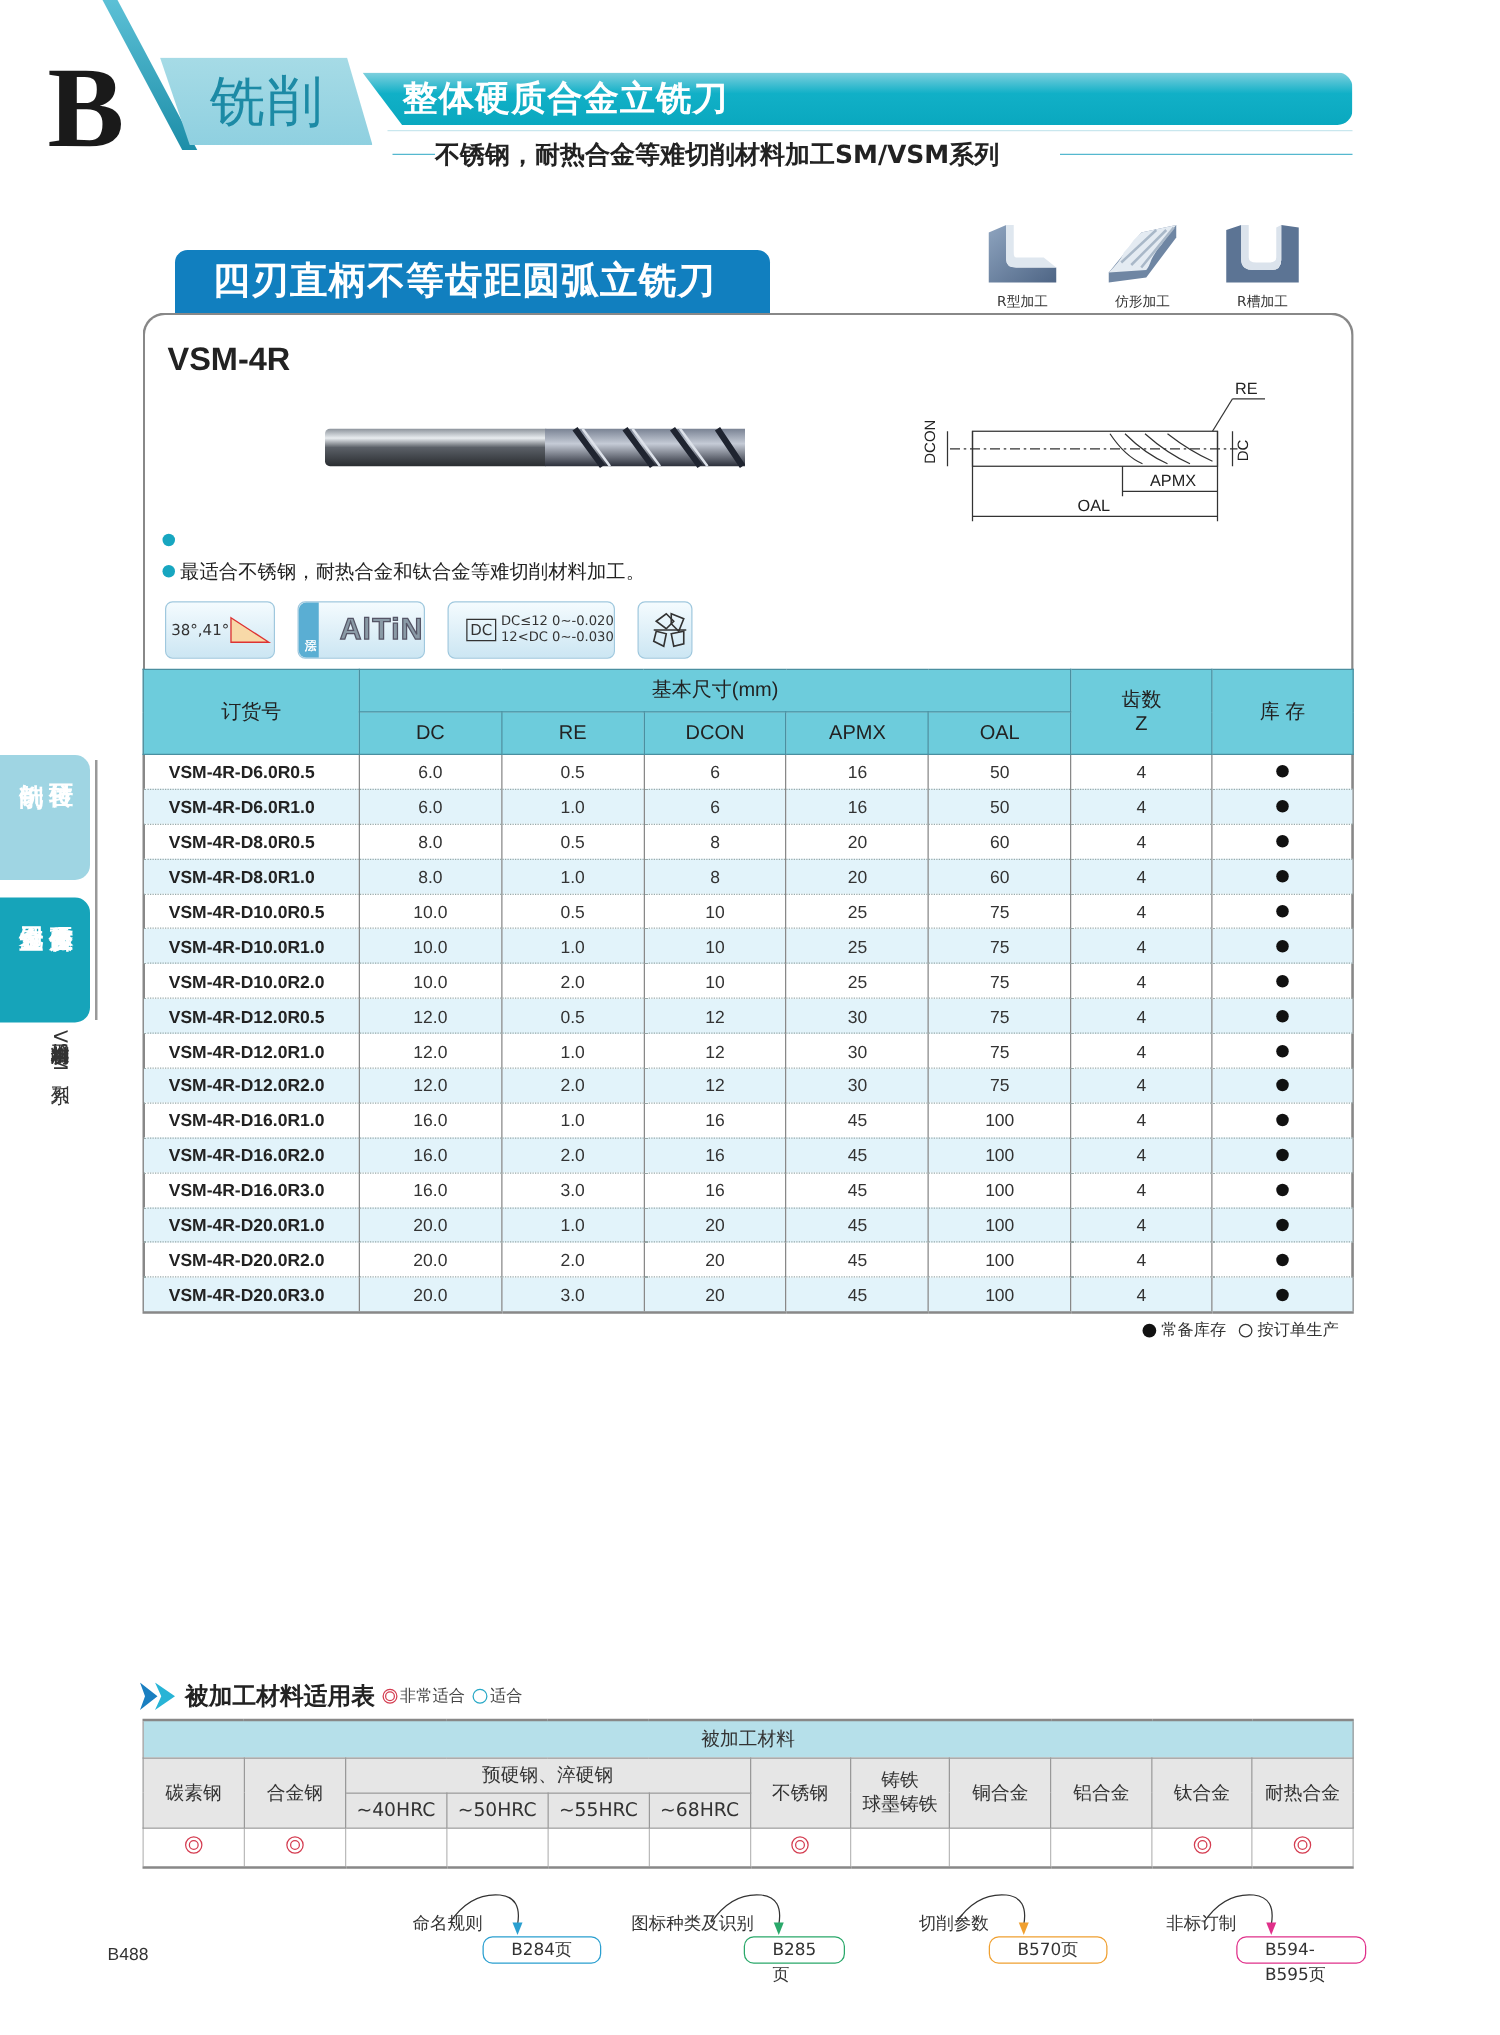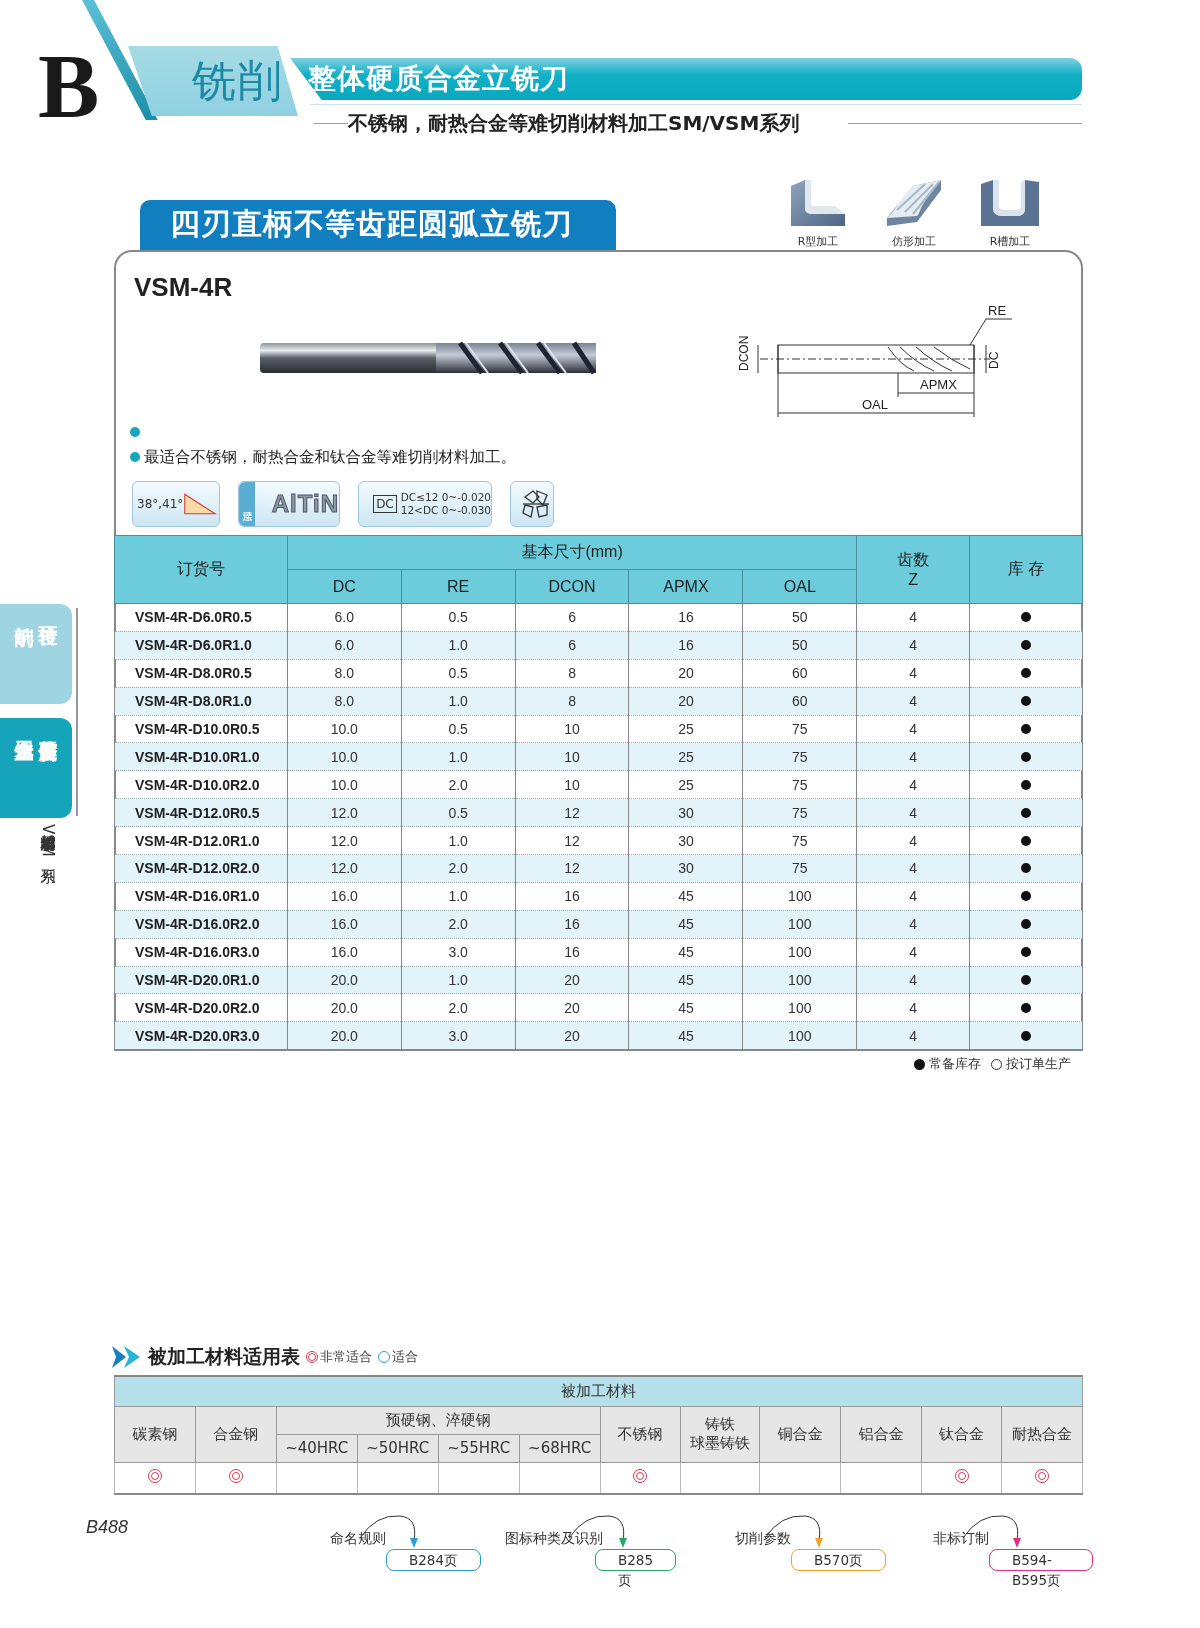--- a/index.html
+++ b/index.html
@@ -4,23 +4,23 @@
 <style>
   * { box-sizing: border-box; margin: 0; padding: 0; }
   body { width: 1200px; height: 1628px; background: #fff; position: relative; overflow: hidden;
          font-family: "DejaVu Sans", sans-serif; color: #222; }
   .abs { position: absolute; }
 
   
   .hdr-letter { left: 38px; top: 40px; font-family: "Liberation Serif", serif; font-size: 92px; font-weight: bold; color: #1a1a1a; line-height: 1; }
   .hdr-slash { left: 82px; top: 0; width: 12px; height: 120px; background: linear-gradient(#5cc0d6,#1d8ea8); transform: skewX(28deg); transform-origin: top left; }
   .hdr-tab { left: 128px; top: 46px; width: 170px; height: 70px; background: linear-gradient(180deg,#a6dbe6,#8fd0e0); clip-path: polygon(0 0, 88% 0, 100% 100%, 14% 100%); }
-  .hdr-tab-text { left: 168px; top: 52px; font-size: 44px; color: #1c8aa5; letter-spacing: 2px; margin-left: 24px; }
+  .hdr-tab-text { left: 168px; top: 52px; font-size: 44px; color: #1c8aa5; letter-spacing: 2px; }
   .hdr-bar { left: 290px; top: 58px; width: 792px; height: 42px; border-radius: 0 12px 12px 0; background: linear-gradient(180deg,#7fd0de 0%,#11b0c7 40%,#0aa8bf 100%); clip-path: polygon(0 0,100% 0,100% 100%,4% 100%); }
-  .hdr-bar-text { left: 308px; top: 60px; font-size: 28px; color: #fff; font-weight: bold; letter-spacing: 1px; }
+  .hdr-bar-text { left: 322px; top: 60px; font-size: 28px; color: #fff; font-weight: bold; letter-spacing: 1px; }
   .hdr-line-top { left: 310px; top: 104px; width: 772px; height: 1px; background: #c9e7ee; }
   .hdr-sub { left: 348px; top: 110px; font-size: 20px; font-weight: bold; color: #222; }
   .hdr-sub-line { left: 848px; top: 123px; width: 234px; height: 1px; background: #55b8cf; }
   .hdr-sub-line-l { left: 314px; top: 123px; width: 34px; height: 1px; background: #55b8cf; }
 
   
   .side-tab { left: 0; width: 72px; border-radius: 0 12px 12px 0; color: #fff; font-weight: bold; font-size: 19px; display: flex; justify-content: center; gap: 4px; padding-top: 8px; }
   .side-tab .col { writing-mode: vertical-rl; line-height: 1.05; }
   .side-tab-1 { top: 604px; height: 100px; background: #9fd5e3; }
   .side-tab-2 { top: 718px; height: 100px; background: #16a4ba; }
@@ -79,21 +79,21 @@
   .mat th { font-weight: normal; border: 1px solid #999; background: #e6e6e6; }
   .mat th.top { background: #b6e0ea; height: 30px; border-top: 2px solid #888; }
   .mat td { height: 32px; border: 1px solid #bbb; border-bottom: 2px solid #888; text-align: center; }
   .mat .mark { display: inline-block; width: 14px; height: 14px; border-radius: 50%; border: 4px double #d43c50; }
 
   
   .ref { top: 1510px; width: 160px; height: 60px; }
   .ref-label { position: absolute; left: 0; top: 20px; font-size: 14px; color: #333; }
   .ref-pill { position: absolute; left: 56px; top: 39px; height: 22px; padding: 0 22px; border-radius: 8px; font-size: 13.5px; color: #333; line-height: 20px; background: #fff; }
   .ref svg { position: absolute; left: 40px; top: 0; }
-  .pagenum { left: 86px; top: 1517px; font-family: "Liberation Sans", sans-serif; font-style: italic; font-size: 18px; color: #333; }
+  .pagenum { left: 86px; top: 1555px; font-family: "Liberation Sans", sans-serif; font-size: 14px; color: #333; }
 </style>
 </head>
 <body>
 
 <div class="abs hdr-slash"></div>
 <div class="abs hdr-letter">B</div>
 <div class="abs hdr-tab"></div>
 <div class="abs hdr-tab-text">铣削</div>
 <div class="abs hdr-bar"></div>
 <div class="abs hdr-bar-text">整体硬质合金立铣刀</div>

